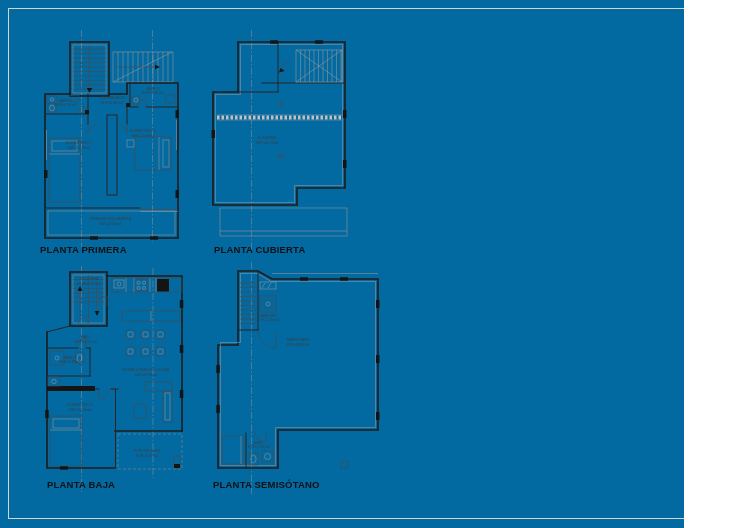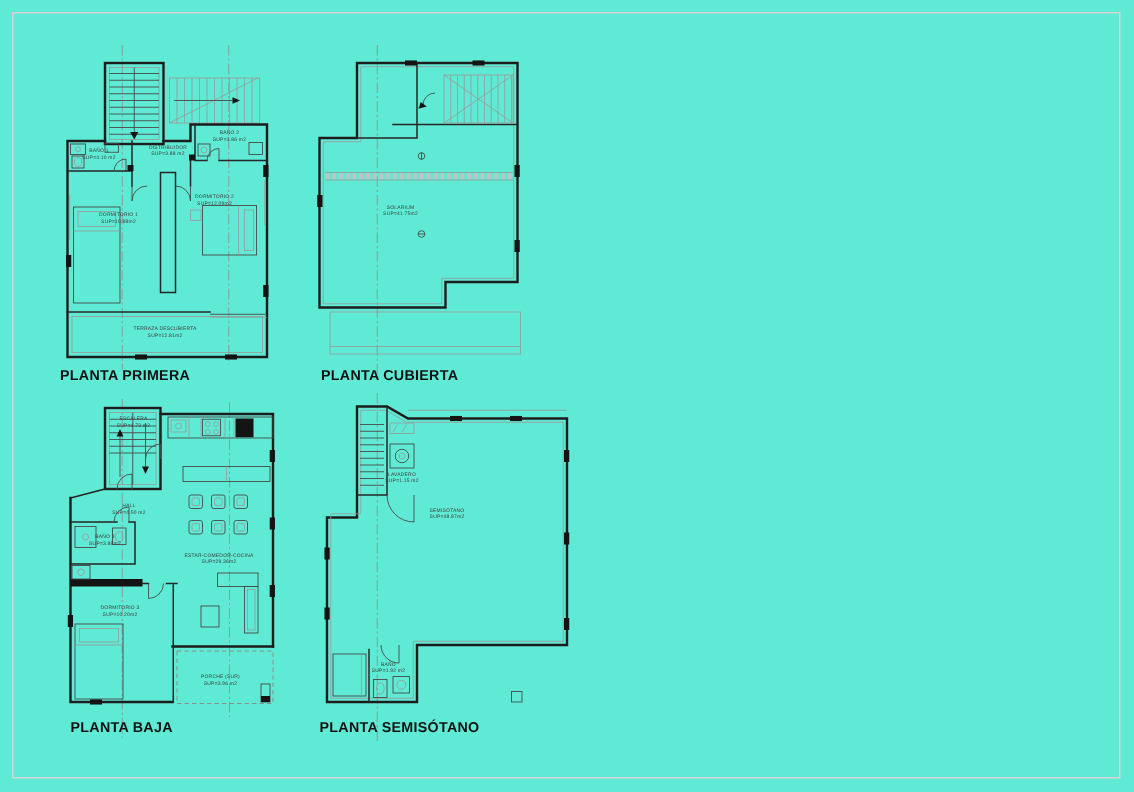--- a/index.html
+++ b/index.html
@@ -1,16 +1,16 @@
 <!DOCTYPE html>
 <html><head>
 <meta charset="utf-8">
 <style>
   html,body{margin:0;padding:0;background:#ffffff;}
-  .sheet{position:relative;width:756px;height:528px;background:#5eead4;overflow:hidden;
+  .sheet{position:relative;width:684px;height:528px;background:#0369a1;overflow:hidden;
          font-family:"Liberation Sans", sans-serif;}
   svg{position:absolute;left:0;top:0;}
   
   .w1{stroke:#1c1c1c;stroke-width:1.6;fill:none;stroke-linecap:square;}
   .w2{stroke:#262626;stroke-width:1;fill:none;stroke-linecap:square;}
   .tn{stroke:#4a4a4a;stroke-width:0.6;fill:none;}
   .lt{stroke:#9a9a9a;stroke-width:0.55;fill:none;}
   .ds{stroke:#8a8a8a;stroke-width:0.6;fill:none;stroke-dasharray:3 2;}
   .dd{stroke:#8f8f8f;stroke-width:0.55;fill:none;stroke-dasharray:7 2 1.5 2;}
   .bandd{stroke:#c3c3c3;stroke-width:4;fill:none;stroke-dasharray:2.5 2;}

